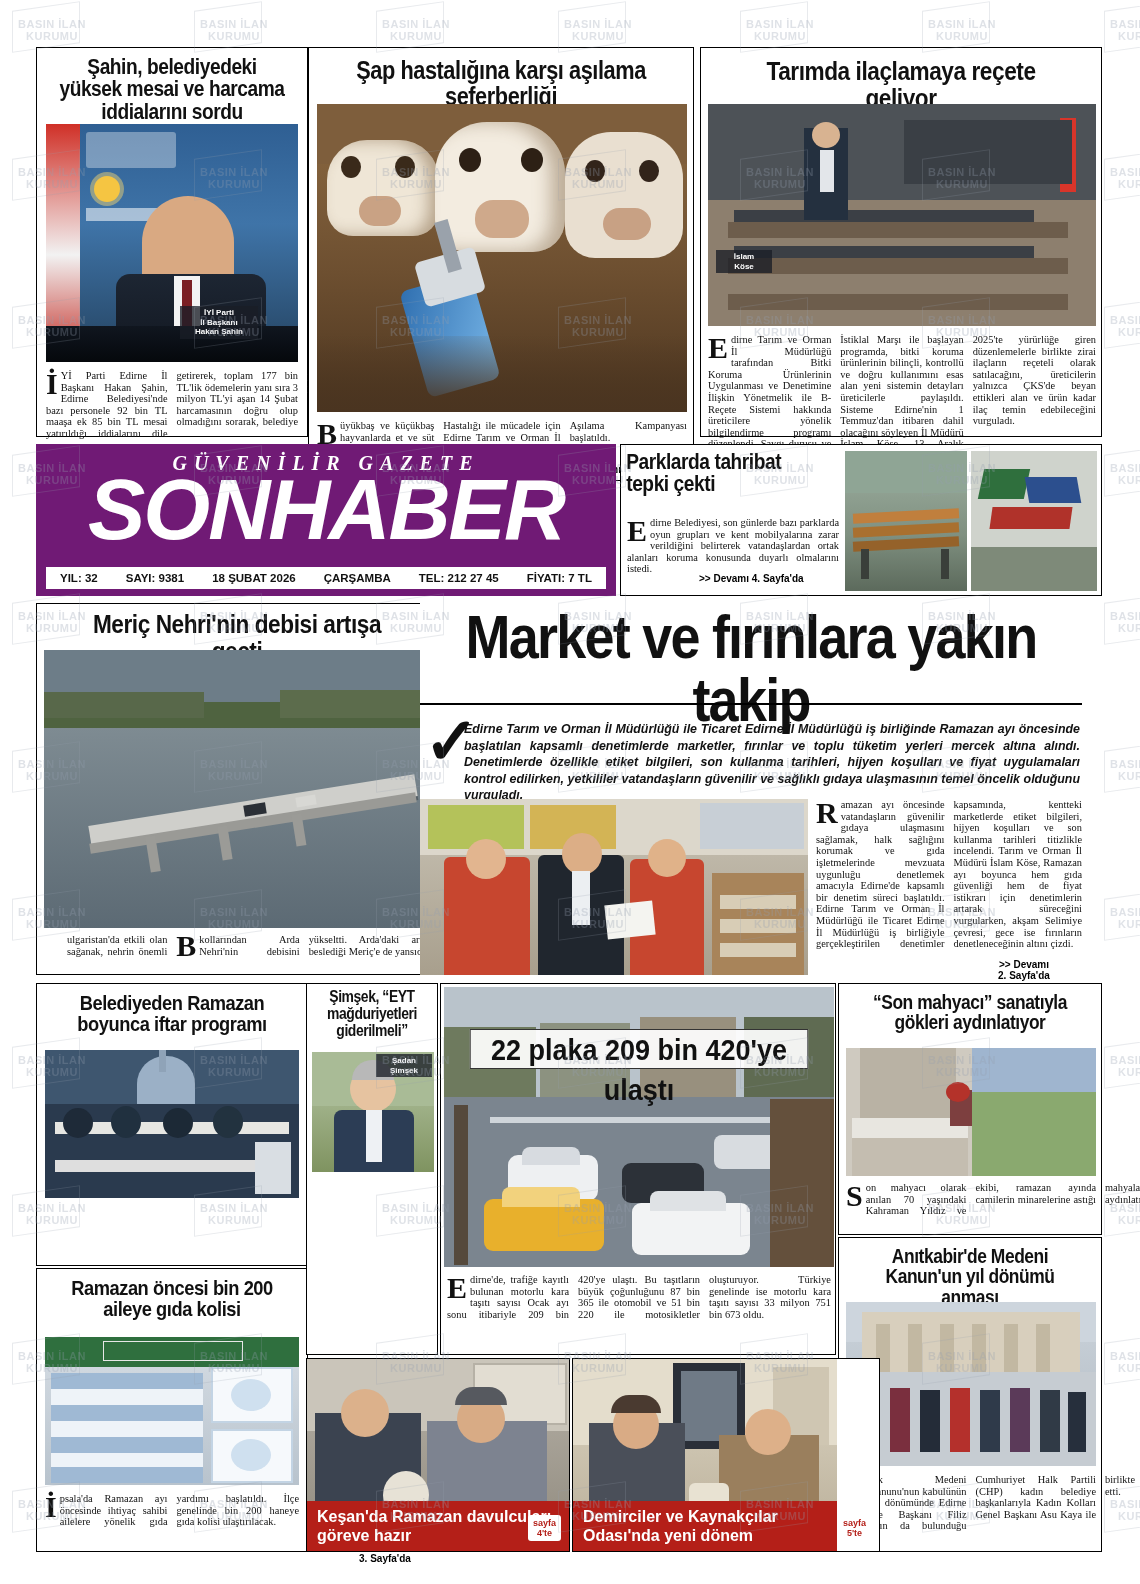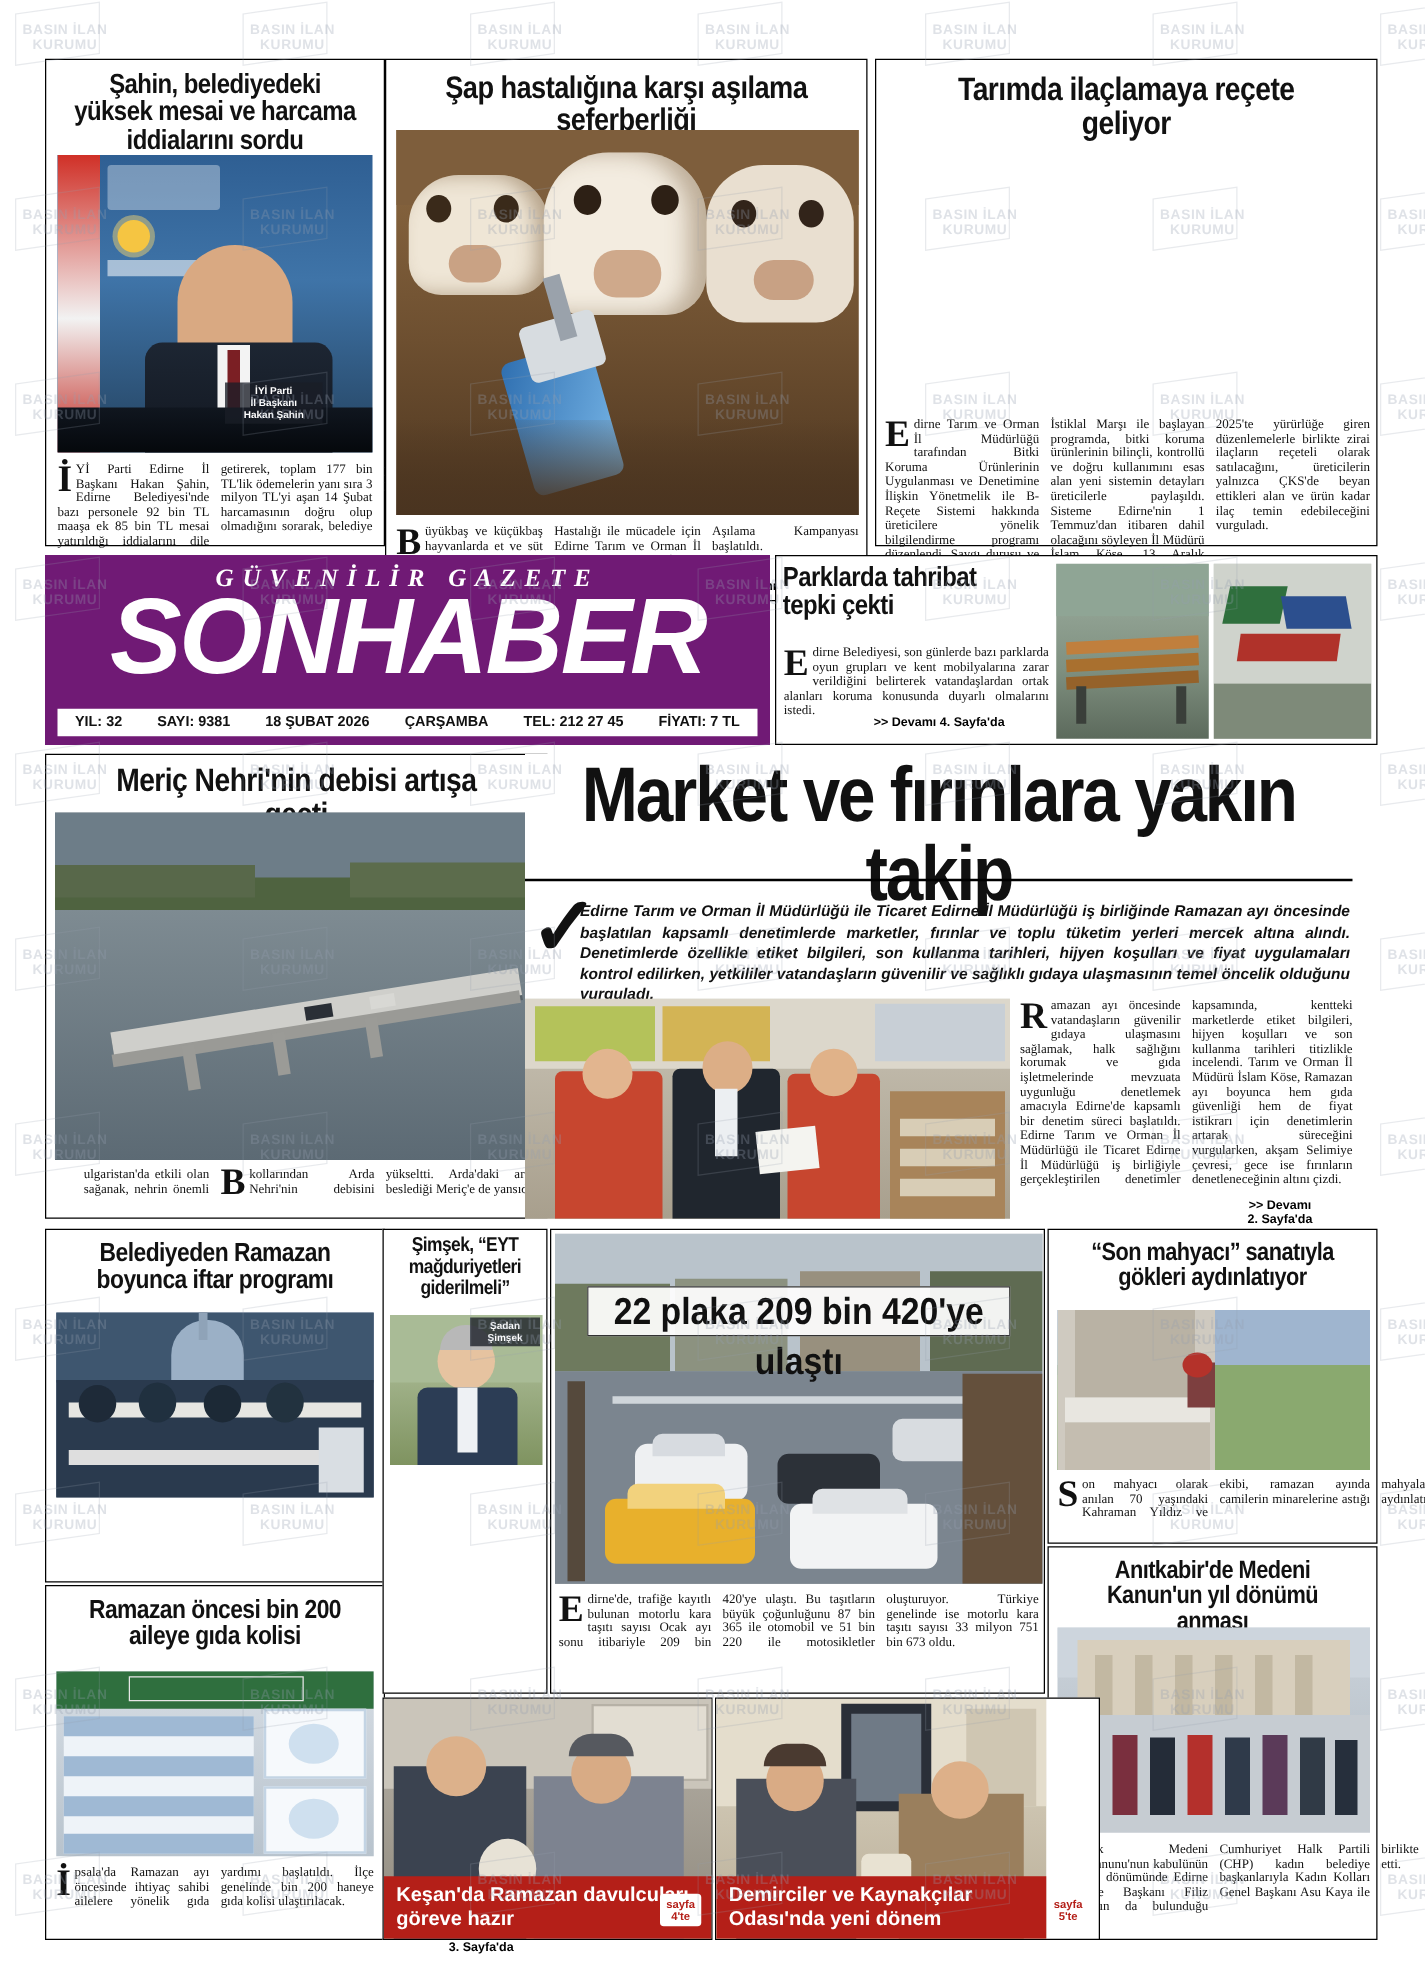--- a/index.html
+++ b/index.html
@@ -177,20 +177,36 @@
                   background:#9aa2ab;transform:rotate(-16deg);"></div>
       <div style="position:absolute;left:0;bottom:0;width:370px;height:76px;
                   background:linear-gradient(180deg,rgba(92,66,40,.1),#4a3420);"></div>
     </div>
     <div class="body-txt cols3 drop" style="position:absolute; left:8px; top:372px; width:370px; height:48px;">Büyükbaş ve küçükbaş hayvanlarda et ve süt veriminde ciddi kayıplara neden olan Şap Hastalığı ile mücadele için Edirne Tarım ve Orman İl Müdürlüğü tarafından ilkbahar dönemi Şap Aşılama Kampanyası başlatıldı.</div>
     <div class="cont" style="position:absolute; left:262px; top:416px; width:120px;">&gt;&gt; Devamı 3. Sayfa'da</div>
   </div>
 
   <div class="box" style="left:700px; top:47px; width:402px; height:390px;">
     <div class="hl" style="font-size:26px; padding:10px 6px 0; height:46px;">Tarımda ilaçlamaya reçete geliyor</div>
+    <div class="photo" style="left:7px; top:56px; width:388px; height:222px;
+                background:linear-gradient(180deg,#5a5e63 0%,#7e8489 40%,#6b5a4a 100%);">
+      <div style="position:absolute;left:0;top:0;width:388px;height:96px;background:#4d5257;"></div>
+      <div style="position:absolute;left:0;top:96px;width:388px;height:126px;background:#8d7f6e;"></div>
+      <div style="position:absolute;left:20px;top:118px;width:340px;height:16px;background:#6d5d4c;"></div>
+      <div style="position:absolute;left:20px;top:154px;width:340px;height:16px;background:#6d5d4c;"></div>
+      <div style="position:absolute;left:20px;top:190px;width:340px;height:16px;background:#6d5d4c;"></div>
+      <div style="position:absolute;left:26px;top:106px;width:300px;height:12px;background:#3b3f45;"></div>
+      <div style="position:absolute;left:26px;top:142px;width:300px;height:12px;background:#3b3f45;"></div>
+      <div style="position:absolute;left:352px;top:14px;width:16px;height:74px;background:#d8352a;"></div>
+      <div style="position:absolute;left:196px;top:16px;width:168px;height:64px;background:#3a3f45;"></div>
+      <div style="position:absolute;left:96px;top:24px;width:44px;height:92px;background:#24303f;"></div>
+      <div style="position:absolute;left:104px;top:18px;width:28px;height:26px;border-radius:50%;background:#d8b391;"></div>
+      <div style="position:absolute;left:112px;top:46px;width:14px;height:42px;background:#e3e6ea;"></div>
+      <div class="cap" style="left:8px; top:146px; width:56px;">İslam<br>Köse</div>
+    </div>
     <div class="body-txt cols3 drop" style="position:absolute; left:7px; top:286px; width:388px; height:124px;">Edirne Tarım ve Orman İl Müdürlüğü tarafından Bitki Koruma Ürünlerinin Uygulanması ve Denetimine İlişkin Yönetmelik ile B-Reçete Sistemi hakkında üreticilere yönelik bilgilendirme programı düzenlendi. Saygı duruşu ve İstiklal Marşı ile başlayan programda, bitki koruma ürünlerinin bilinçli, kontrollü ve doğru kullanımını esas alan yeni sistemin detayları üreticilerle paylaşıldı. Sisteme Edirne'nin 1 Temmuz'dan itibaren dahil olacağını söyleyen İl Müdürü İslam Köse, 13 Aralık 2025'te yürürlüğe giren düzenlemelerle birlikte zirai ilaçların reçeteli olarak satılacağını, üreticilerin yalnızca ÇKS'de beyan ettikleri alan ve ürün kadar ilaç temin edebileceğini vurguladı.</div>
     <div class="cont" style="position:absolute; left:286px; top:408px; width:110px; text-align:center; white-space:pre-line;">&gt;&gt; Devamı
 5. Sayfa'da</div>
   </div>
 
   <div id="masthead" style="left:36px; top:444px; width:580px; height:152px;">
     <div id="mh-sub" style="top:8px;">GÜVENİLİR GAZETE</div>
     <div id="mh-name" style="top:22px;">SONHABER</div>
     <div id="mh-info" style="left:10px; right:10px; bottom:7px; height:22px;">
       <span>YIL: 32</span>

